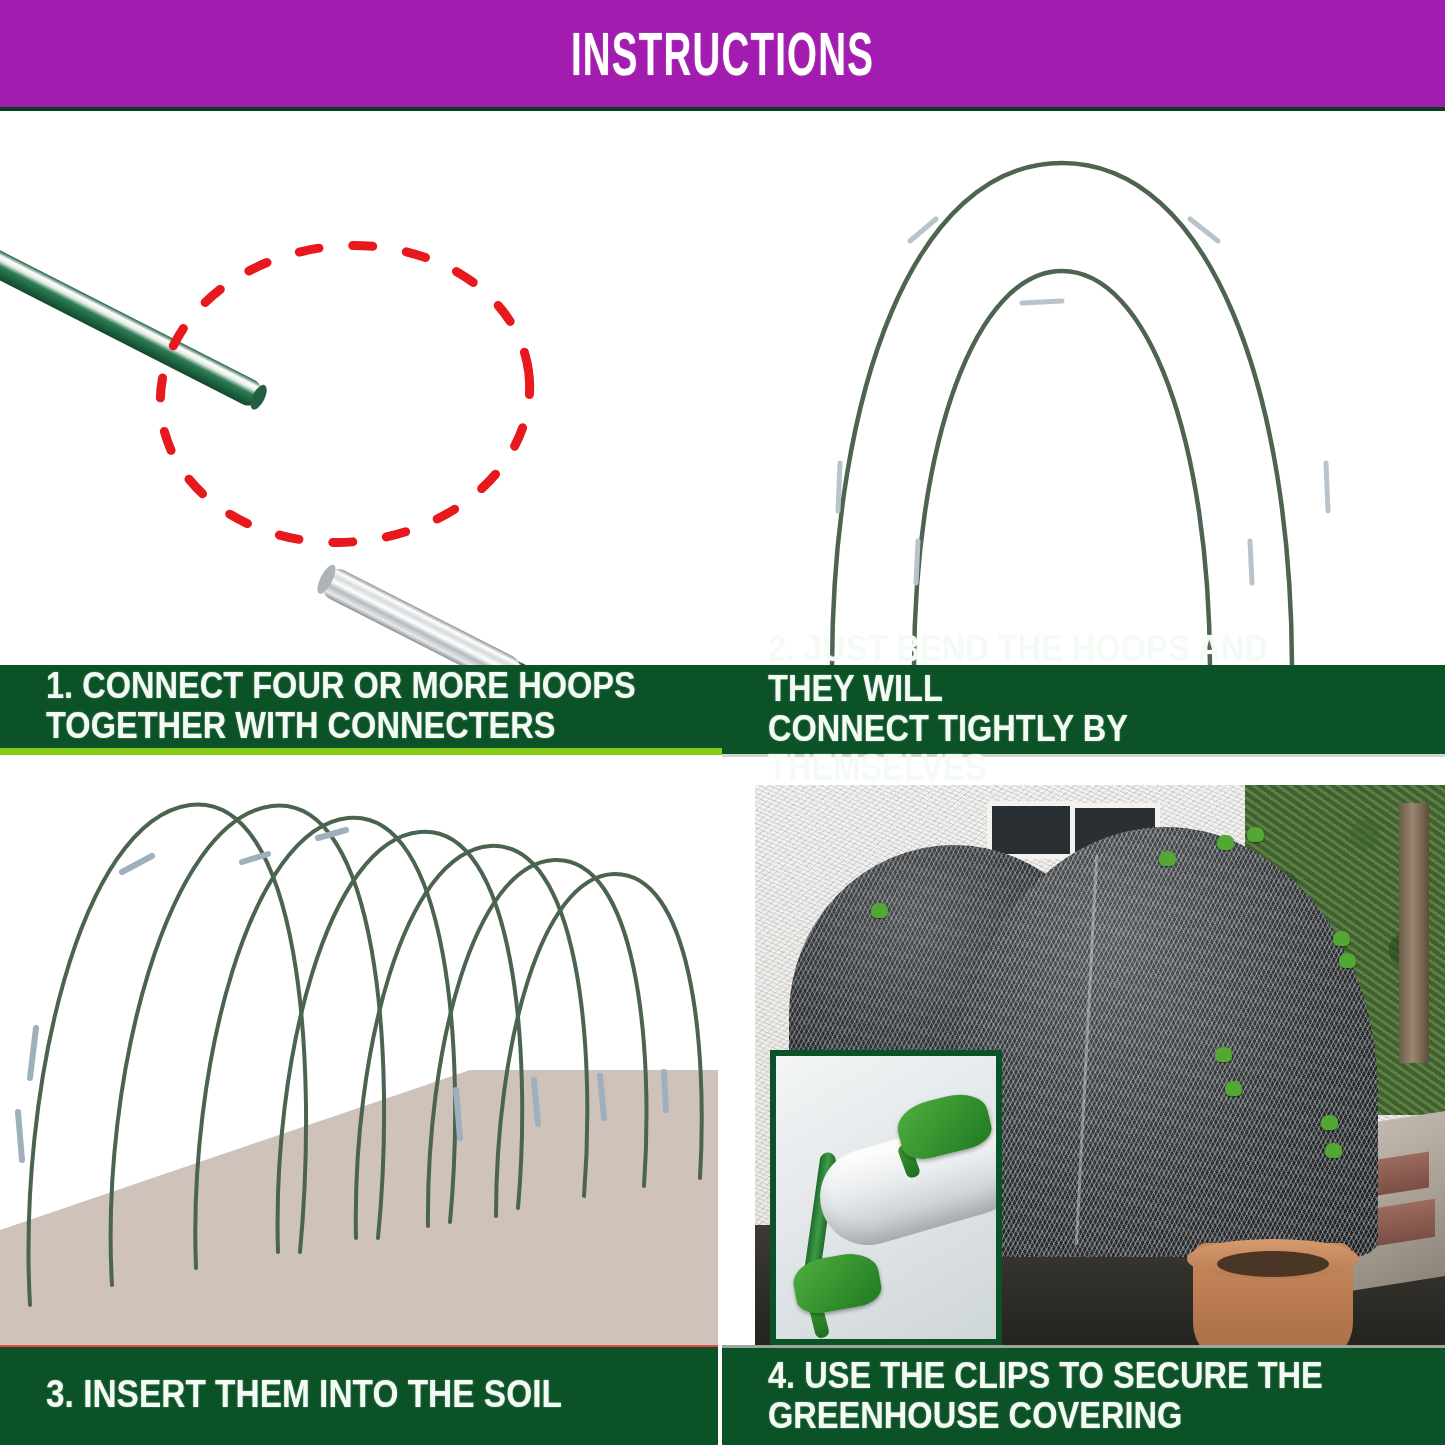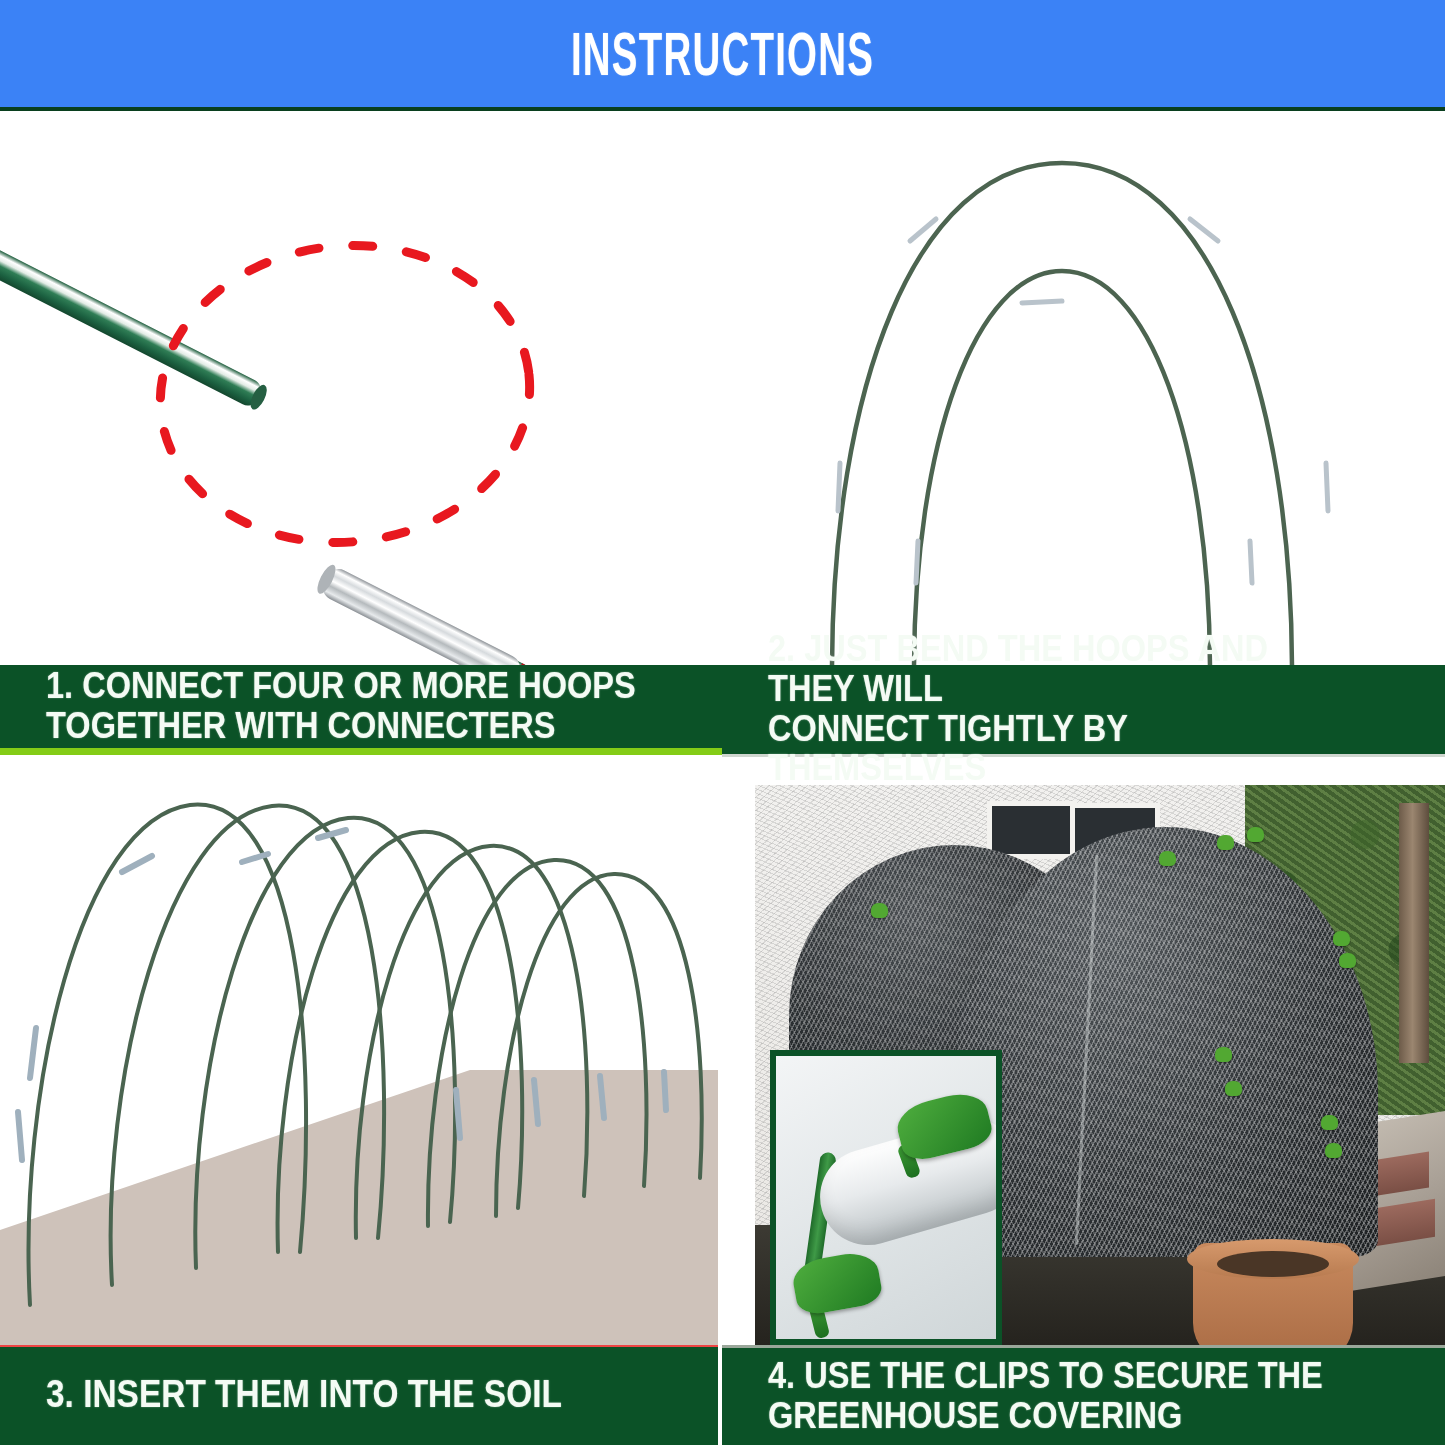--- a/index.html
+++ b/index.html
@@ -1,21 +1,21 @@
 <!DOCTYPE html>
 <html><head>
 <meta charset="utf-8">
 <style>
   html,body{margin:0;padding:0;background:#fff;}
   body{width:1445px;height:1445px;overflow:hidden;font-family:"Liberation Sans",sans-serif;}
   #page{position:relative;width:1445px;height:1445px;background:#ffffff;overflow:hidden;}
 
   
   .header{position:absolute;left:0;top:0;width:1445px;height:107px;
-    background:#3b82f6;border-bottom:4px solid #093f1e;
+    background:#a21caf;border-bottom:4px solid #093f1e;
     display:flex;align-items:center;justify-content:center;}
   .header-title{color:#ffffff;font-size:62px;font-weight:bold;letter-spacing:2px;
     transform:scaleX(.62);transform-origin:center;white-space:nowrap;
     font-family:"Liberation Sans",sans-serif;
     text-shadow:0 0 2px rgba(255,255,255,.35);}
 
   
   .panel{position:absolute;background:#ffffff;overflow:hidden;}
   .p1{left:0;top:111px;width:718px;height:554px;}
   .p2{left:722px;top:111px;width:723px;height:554px;}

